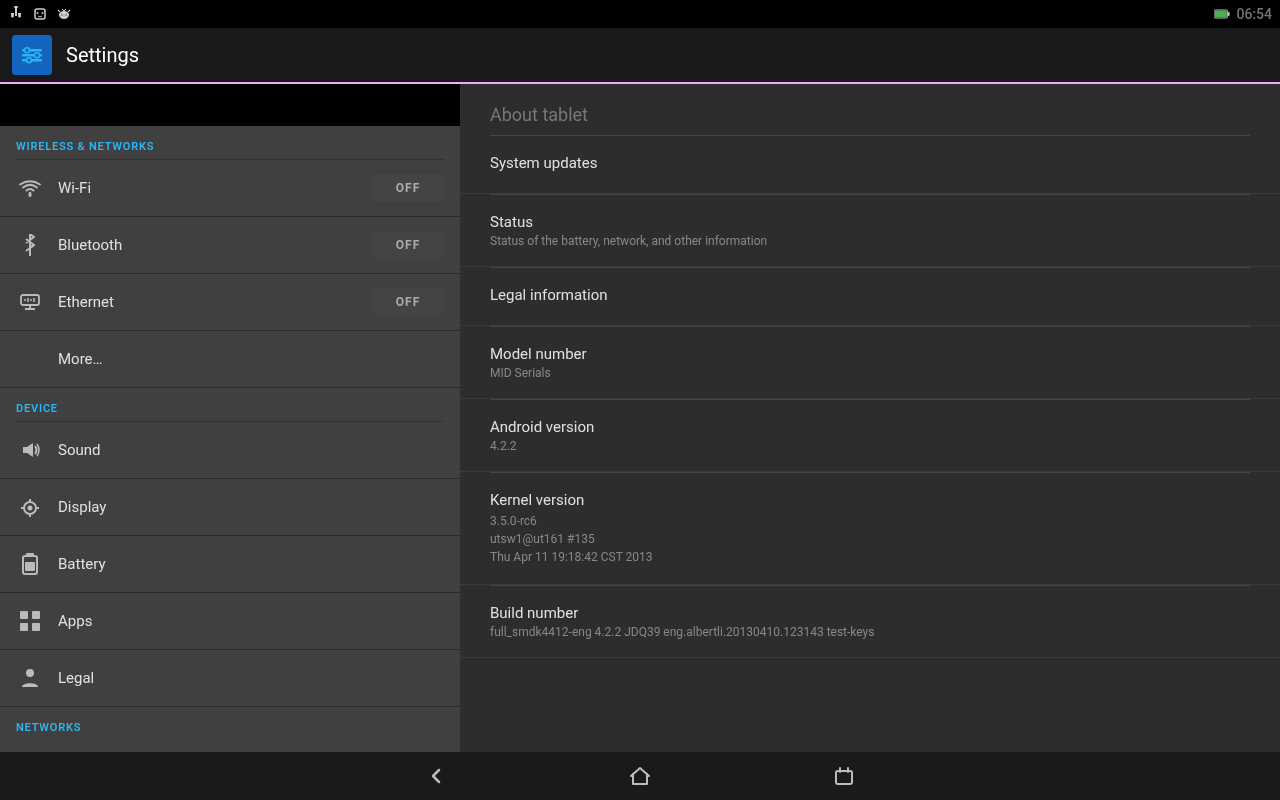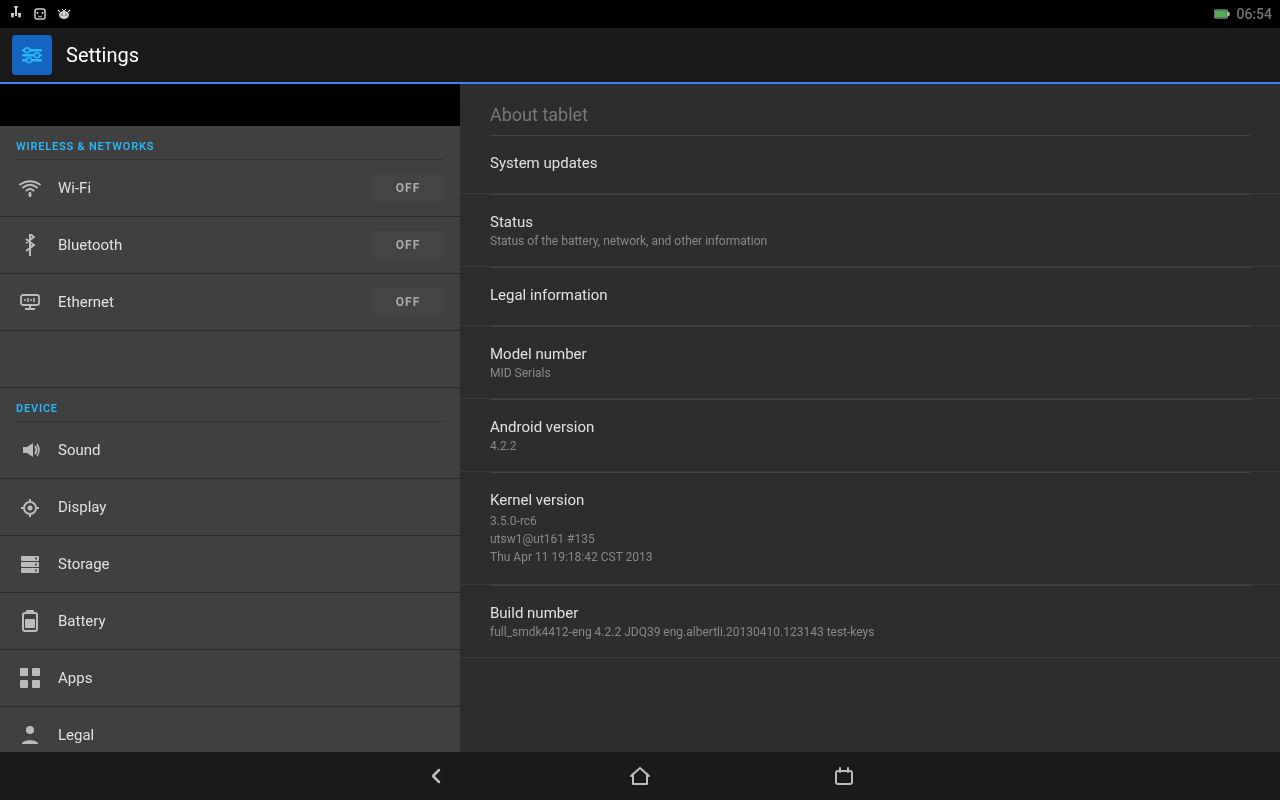--- a/index.html
+++ b/index.html
@@ -43,21 +43,21 @@
     }
 
     
     #title-bar {
       width: 100%;
       height: 56px;
       background: #1a1a1a;
       display: flex;
       align-items: center;
       padding: 0 12px;
-      border-bottom: 2px solid #3b82f6;
+      border-bottom: 2px solid #f0abfc;
     }
     #title-bar-icon {
       width: 40px;
       height: 40px;
       background: #1565c0;
       border-radius: 4px;
       display: flex;
       align-items: center;
       justify-content: center;
       margin-right: 14px;
@@ -330,20 +330,21 @@
         </svg>
       </div>
       <span class="sidebar-item-label">Ethernet</span>
       <div class="toggle-switch">
         <div class="toggle-btn off">OFF</div>
       </div>
     </div>
 
     <div class="sidebar-item">
       <div class="sidebar-item-icon"></div>
+      <span class="sidebar-item-label">More…</span>
     </div>
 
     <div class="section-header">DEVICE</div>
     <div class="sidebar-divider"></div>
 
     <div class="sidebar-item">
       <div class="sidebar-item-icon">
         <svg width="22" height="22" viewBox="0 0 22 22" fill="#bbb">
           <polygon points="4,8 8,8 14,4 14,18 8,14 4,14"></polygon>
           <path d="M16 7 Q19 11 16 15" stroke="#bbb" stroke-width="2" fill="none"></path>
@@ -360,33 +361,20 @@
           <circle cx="11" cy="11" r="2.5" fill="#bbb"></circle>
           <line x1="11" y1="2" x2="11" y2="5" stroke="#bbb" stroke-width="2"></line>
           <line x1="11" y1="17" x2="11" y2="20" stroke="#bbb" stroke-width="2"></line>
           <line x1="2" y1="11" x2="5" y2="11" stroke="#bbb" stroke-width="2"></line>
           <line x1="17" y1="11" x2="20" y2="11" stroke="#bbb" stroke-width="2"></line>
         </svg>
       </div>
       <span class="sidebar-item-label">Display</span>
     </div>
 
-    <div class="sidebar-item">
-      <div class="sidebar-item-icon">
-        <svg width="22" height="18" viewBox="0 0 22 18" fill="#bbb">
-          <rect x="2" y="1" width="18" height="5" rx="1"></rect>
-          <rect x="2" y="7" width="18" height="5" rx="1"></rect>
-          <rect x="2" y="13" width="18" height="5" rx="1"></rect>
-          <circle cx="17" cy="3.5" r="1" fill="#333"></circle>
-          <circle cx="17" cy="9.5" r="1" fill="#333"></circle>
-          <circle cx="17" cy="15.5" r="1" fill="#333"></circle>
-        </svg>
-      </div>
-      <span class="sidebar-item-label">Storage</span>
-    </div>
 
     <div class="sidebar-item">
       <div class="sidebar-item-icon">
         <svg width="18" height="22" viewBox="0 0 18 22" fill="none">
           <rect x="2" y="3" width="14" height="18" rx="2" stroke="#bbb" stroke-width="2"></rect>
           <rect x="5" y="0" width="8" height="4" rx="1" fill="#bbb"></rect>
           <rect x="4" y="9" width="10" height="9" rx="1" fill="#bbb"></rect>
         </svg>
       </div>
       <span class="sidebar-item-label">Battery</span>

